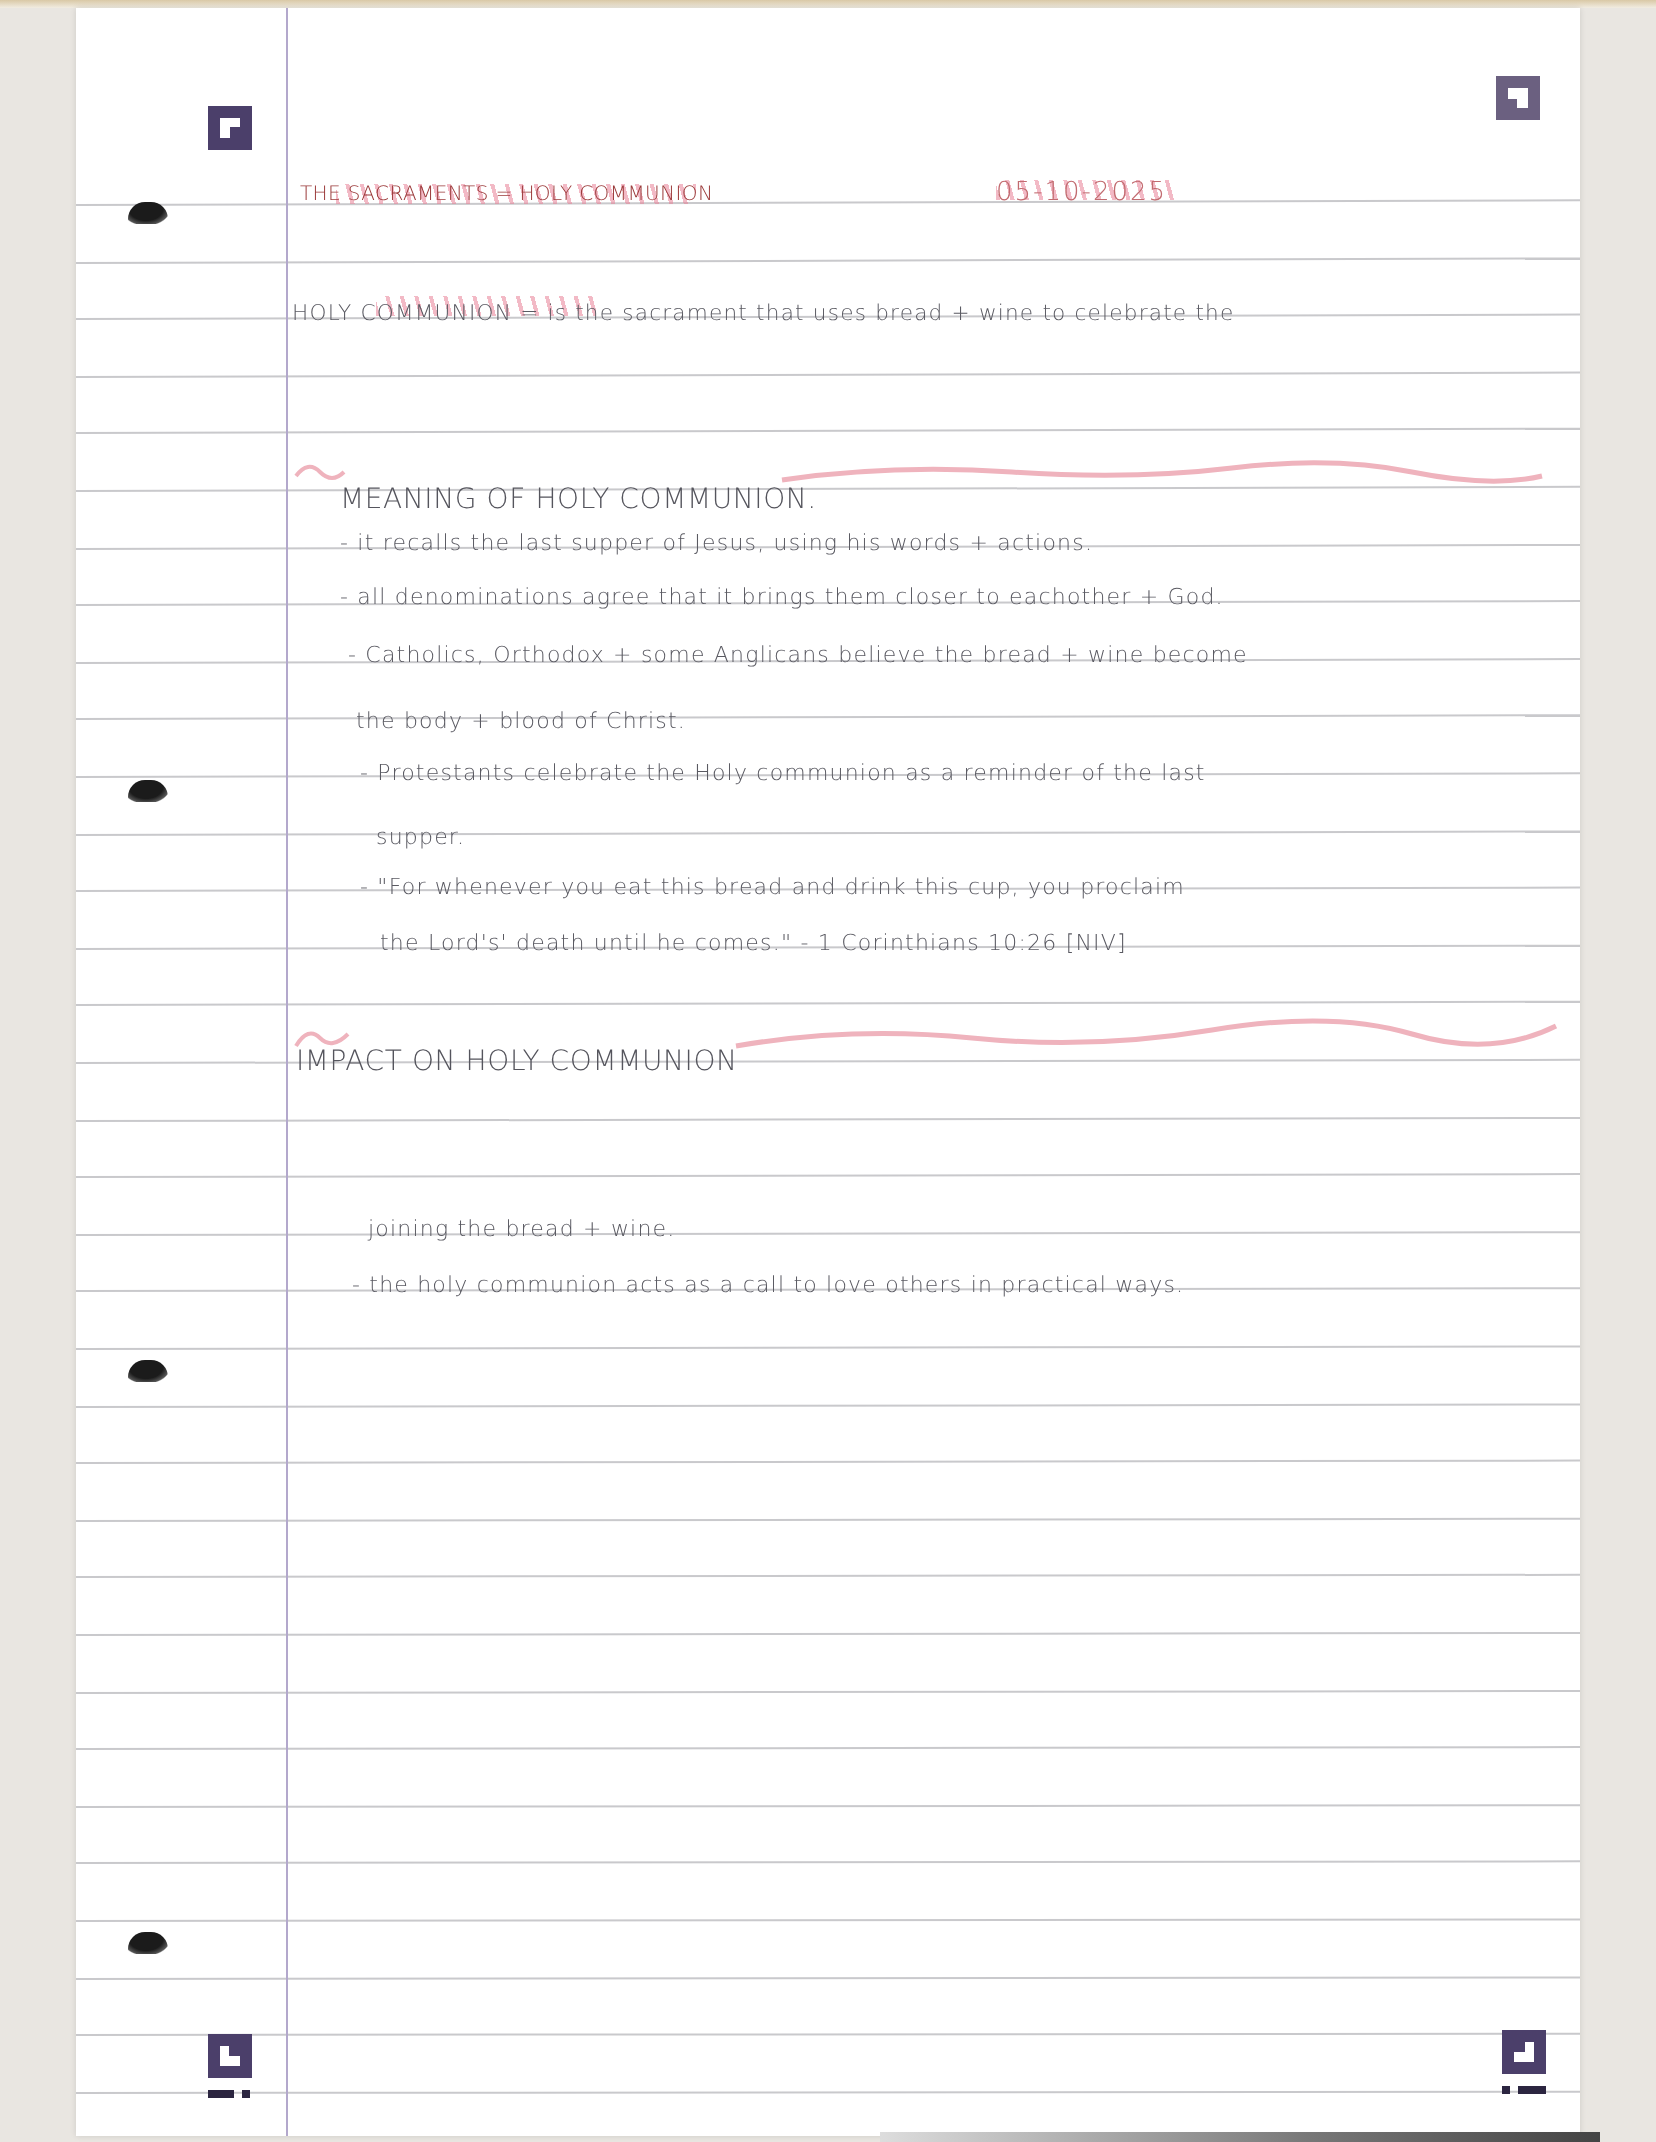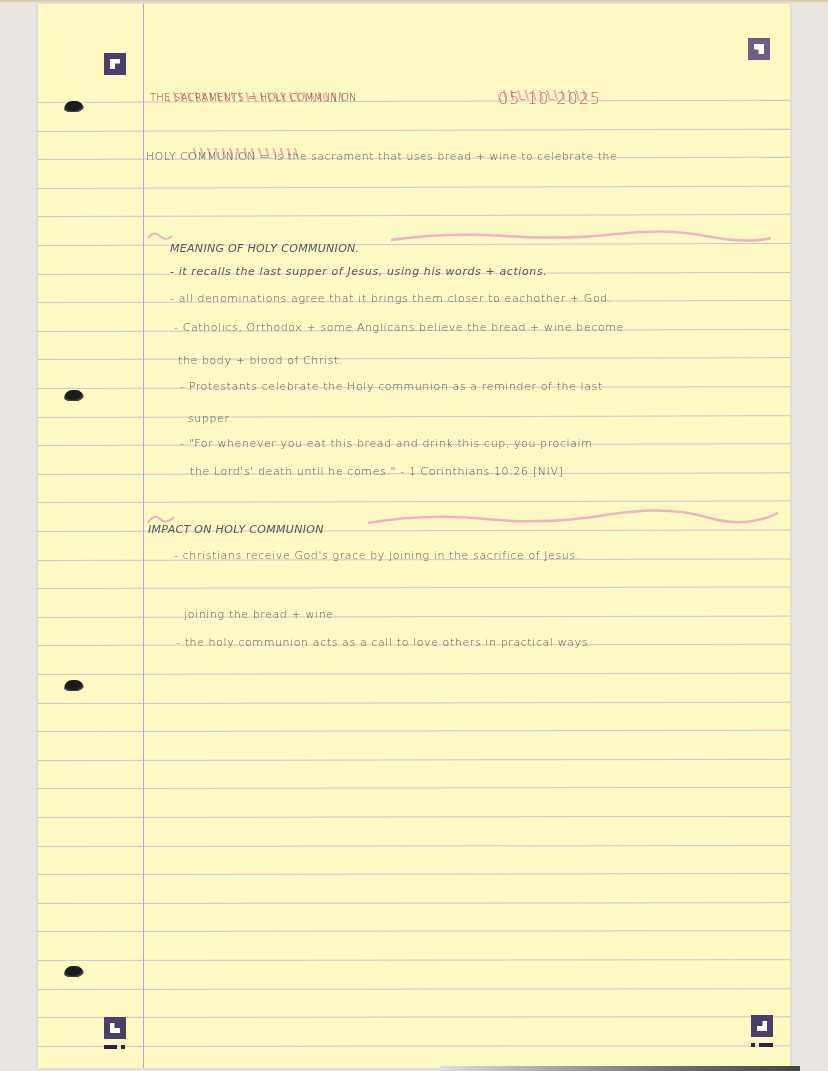--- a/index.html
+++ b/index.html
@@ -13,21 +13,21 @@
       overflow: hidden;
       position: relative;
       font-family: "DejaVu Sans", sans-serif;
     }
     .page {
       position: absolute;
       left: 38px;
       top: 4px;
       width: 752px;
       height: 1064px;
-      background: #fef9c3;
+      background: #ffffff;
       box-shadow: 0 0 3px rgba(0,0,0,0.12);
       overflow: hidden;
     }
     .top-edge {
       position: absolute;
       left: 0; top: 0;
       width: 828px; height: 4px;
       background: linear-gradient(to bottom, #d9c8a6, #f1ece2);
     }
     .bottom-edge {
@@ -90,29 +90,28 @@
       color: #5a5a62;
       white-space: nowrap;
       font-weight: 300;
     }
     .hw.title {
       font-size: 10px;
       color: #9b3a3a;
       letter-spacing: 0.2px;
     }
     .hw.date {
-      font-size: 16px;
+      font-size: 13px;
       color: #c26b70;
       letter-spacing: 1px;
     }
     .hw.heading {
-      font-size: 11px;
+      font-size: 14px;
       letter-spacing: 0.3px;
       color: #55555d;
-      font-style: italic;
     }
     .pink-hl {
       position: absolute;
       height: 10px;
       background: repeating-linear-gradient(75deg, rgba(232,128,150,0.55) 0 2px, transparent 2px 7px);
     }
     .squiggle {
       position: absolute;
     }
   </style>
@@ -185,29 +184,28 @@
     <path d="M2 16 Q8 6 14 12 T28 10" stroke="#efb3bd" stroke-width="2" fill="none"></path>
     <path d="M222 16 Q280 6 340 12 T460 8 T560 10 T632 6" stroke="#efb3bd" stroke-width="2.5" fill="none"></path>
   </svg>
 
   <div class="hw title" style="left:112px; top:88px;">THE SACRAMENTS = HOLY COMMUNION</div>
   <div class="hw date" style="left:460px; top:85px;">05-10-2025</div>
 
   <div class="hw" style="left:108px; top:146px; font-size:10.8px;">HOLY COMMUNION = is the sacrament that uses bread + wine to celebrate the</div>
 
   <div class="hw heading" style="left:132px; top:238px;">MEANING OF HOLY COMMUNION.</div>
-  <div class="hw" style="left:132px; top:261px;font-style:italic;">- it recalls the last supper of Jesus, using his words + actions.</div>
+  <div class="hw" style="left:132px; top:261px;">- it recalls the last supper of Jesus, using his words + actions.</div>
   <div class="hw" style="left:132px; top:288px;">- all denominations agree that it brings them closer to eachother + God.</div>
   <div class="hw" style="left:136px; top:317px;">- Catholics, Orthodox + some Anglicans believe the bread + wine become</div>
   <div class="hw" style="left:140px; top:350px;">the body + blood of Christ.</div>
   <div class="hw" style="left:142px; top:376px;">- Protestants celebrate the Holy communion as a reminder of the last</div>
   <div class="hw" style="left:150px; top:408px;">supper.</div>
   <div class="hw" style="left:142px; top:433px;">- "For whenever you eat this bread and drink this cup, you proclaim</div>
   <div class="hw" style="left:152px; top:461px;">the Lord's' death until he comes." - 1 Corinthians 10:26 [NIV]</div>
 
   <div class="hw heading" style="left:110px; top:519px;">IMPACT ON HOLY COMMUNION</div>
-  <div class="hw" style="left:136px; top:545px;">- christians receive God's grace by joining in the sacrifice of Jesus.</div>
   <div class="hw" style="left:146px; top:604px;">joining the bread + wine.</div>
   <div class="hw" style="left:138px; top:632px;">- the holy communion acts as a call to love others in practical ways.</div>
 
 </div>
 
 <div class="bottom-edge"></div>
 
 </body></html>

